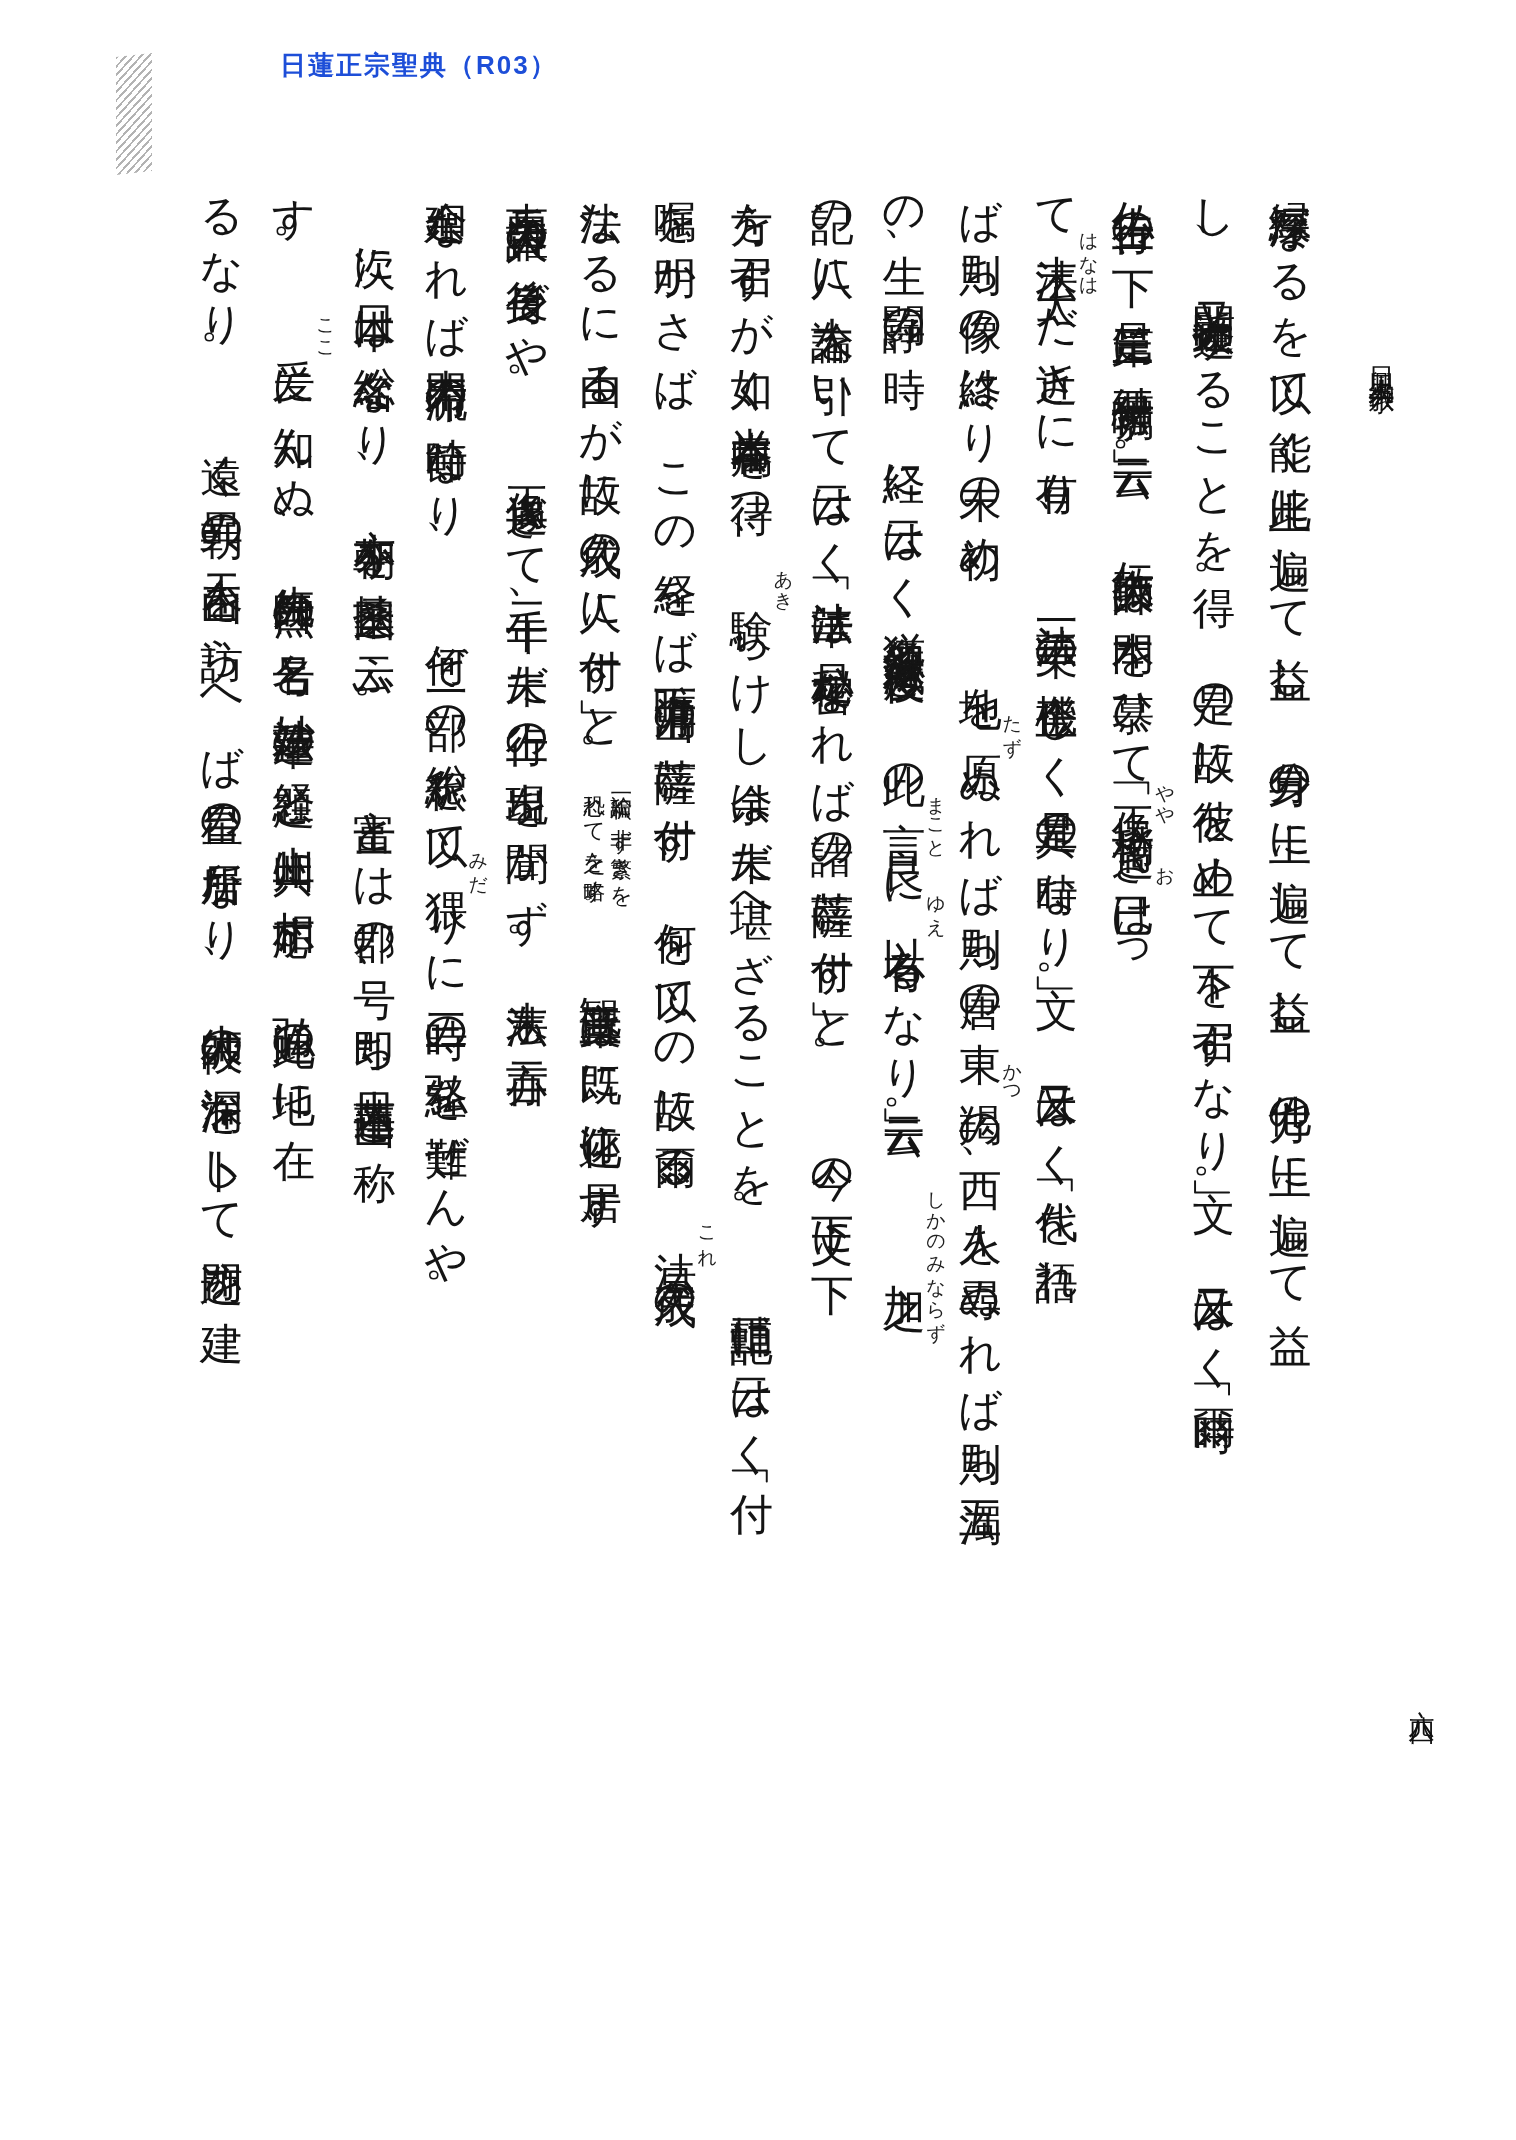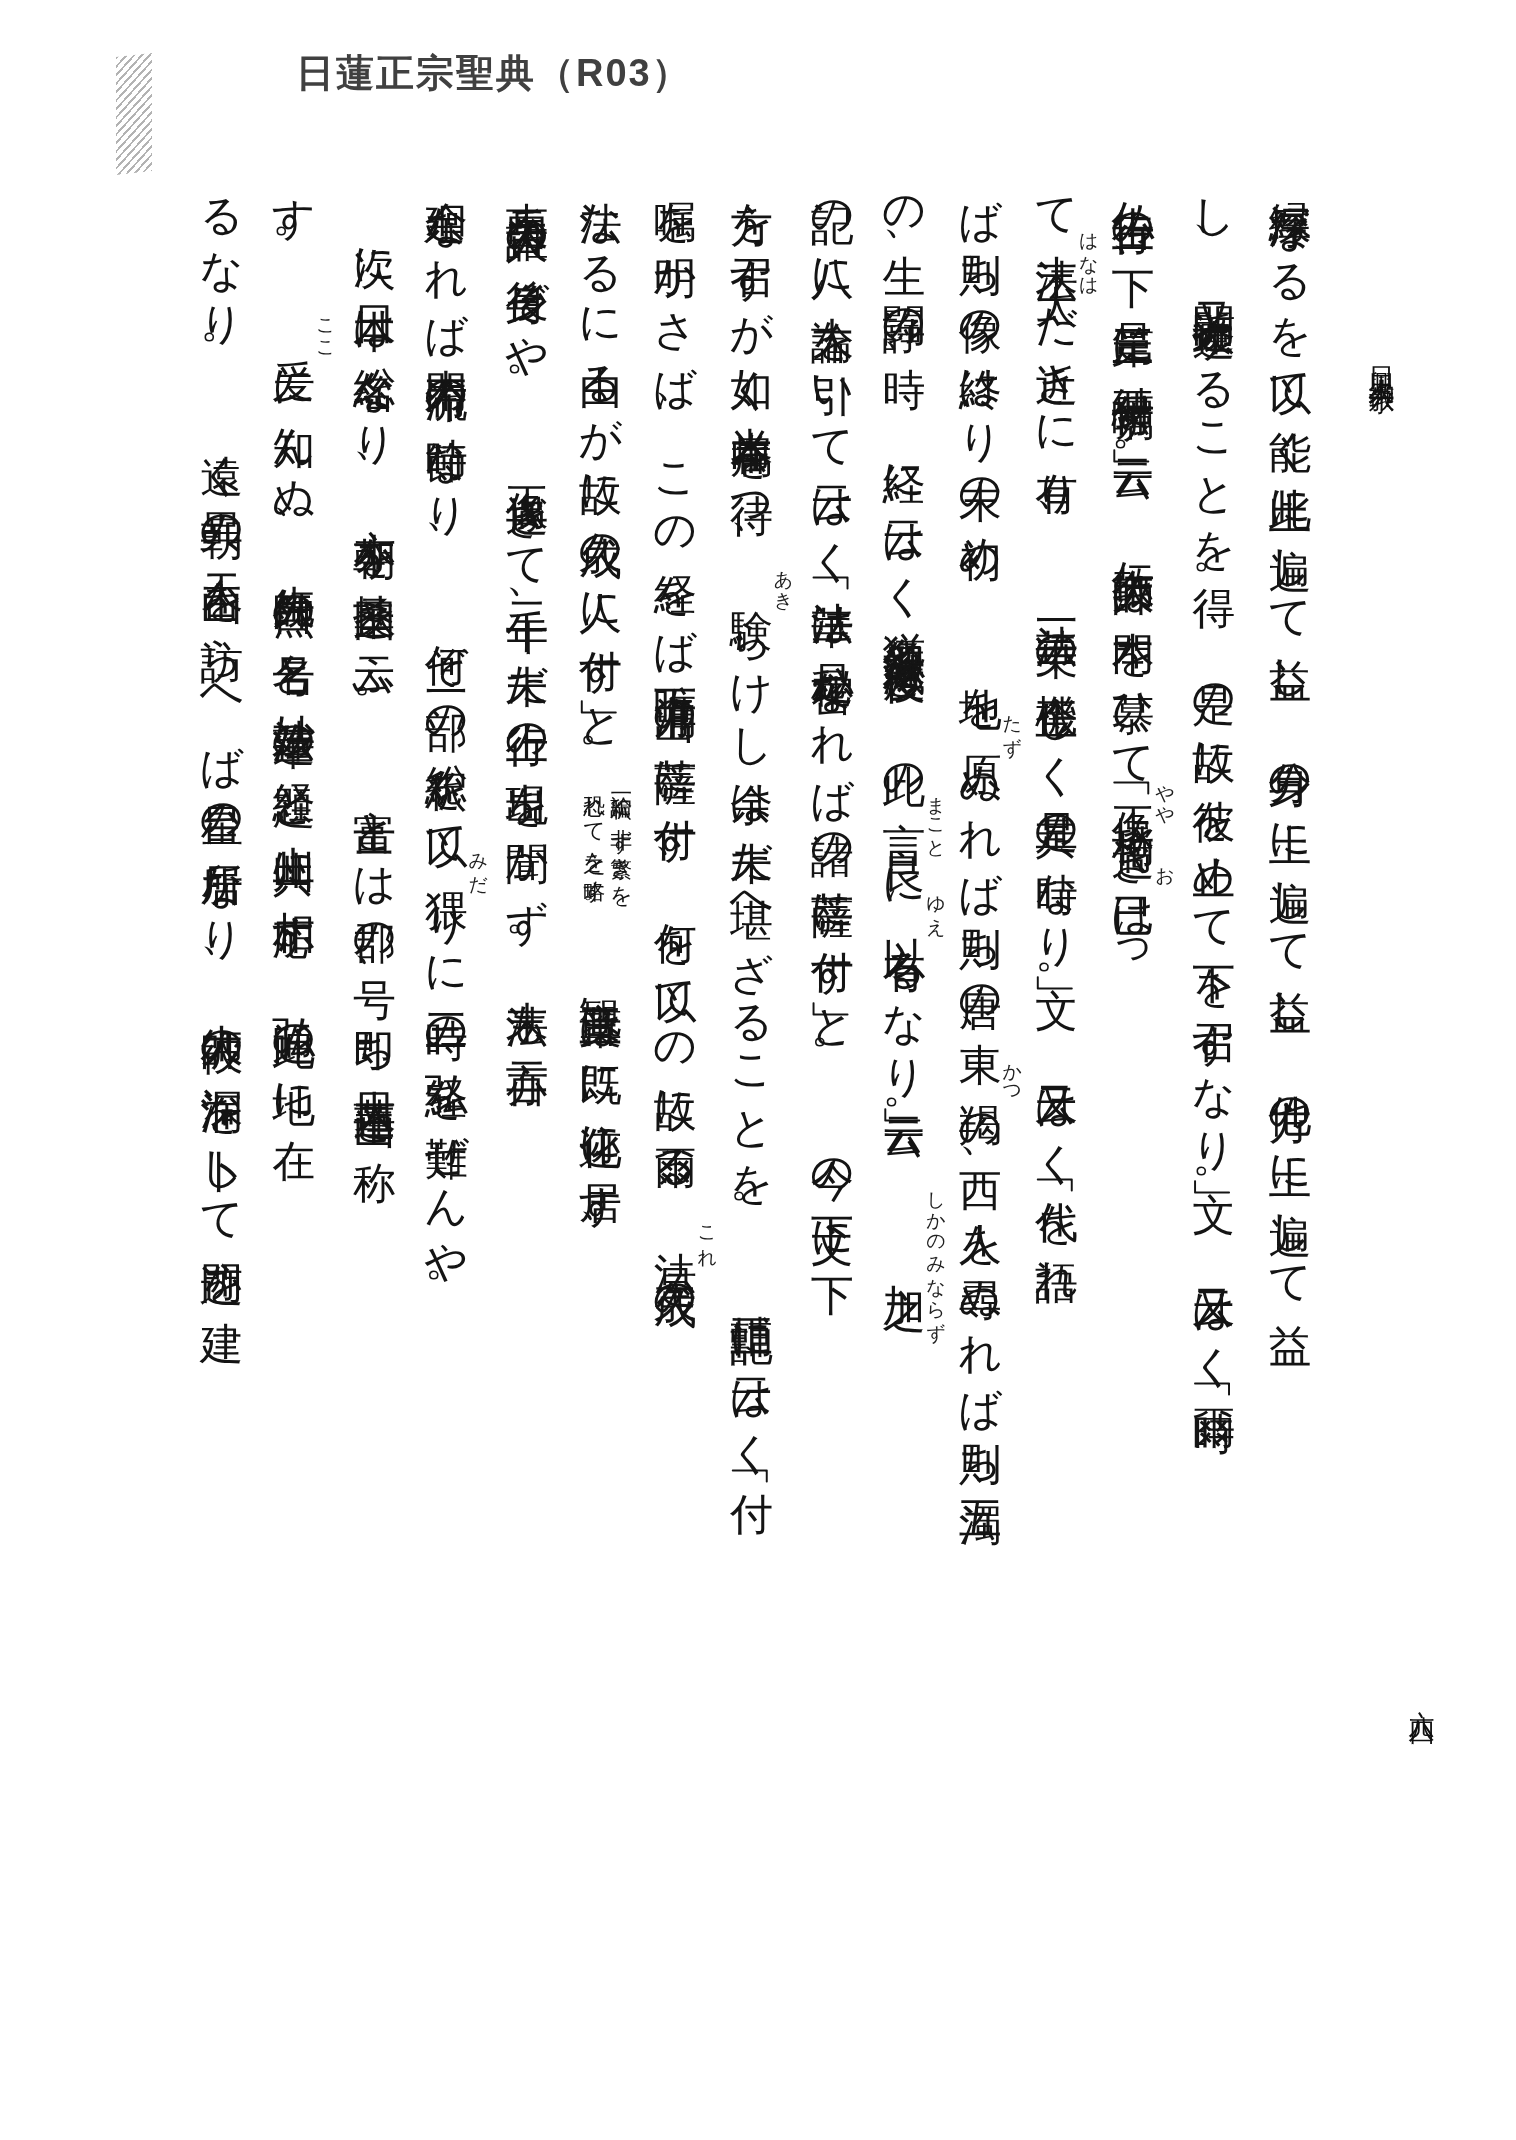--- a/index.html
+++ b/index.html
@@ -11,24 +11,24 @@
     color:#141414;
   }
   
   .scan-artifact{
     position:absolute;left:116px;top:55px;width:36px;height:118px;
     background:repeating-linear-gradient(135deg, rgba(70,70,70,.55) 0 2px, rgba(255,255,255,0) 2px 6px);
     transform:skewY(-6deg);
     opacity:.75;
   }
   .header{
-    position:absolute;left:296px;top:48px;
+    position:absolute;left:280px;top:48px;
     font-family:"Liberation Sans","DejaVu Sans",sans-serif;
-    font-weight:700;font-size:38px;letter-spacing:2px;
-    color:#404040;
+    font-weight:700;font-size:26px;letter-spacing:2px;
+    color:#1d4ed8;
   }
   .side-label{
     position:absolute;left:1364px;top:346px;
     writing-mode:vertical-rl;text-orientation:mixed;
     font-family:"Liberation Serif","DejaVu Serif",serif;
     font-size:26px;letter-spacing:4px;color:#101010;
   }
   .page-number{
     position:absolute;left:1404px;top:1690px;
     writing-mode:vertical-rl;text-orientation:mixed;

